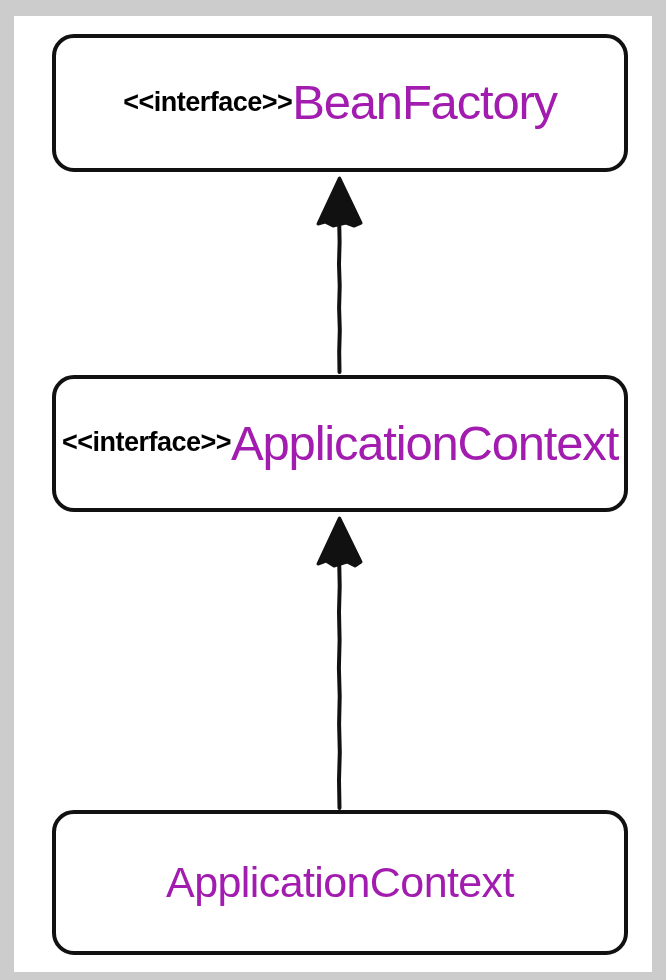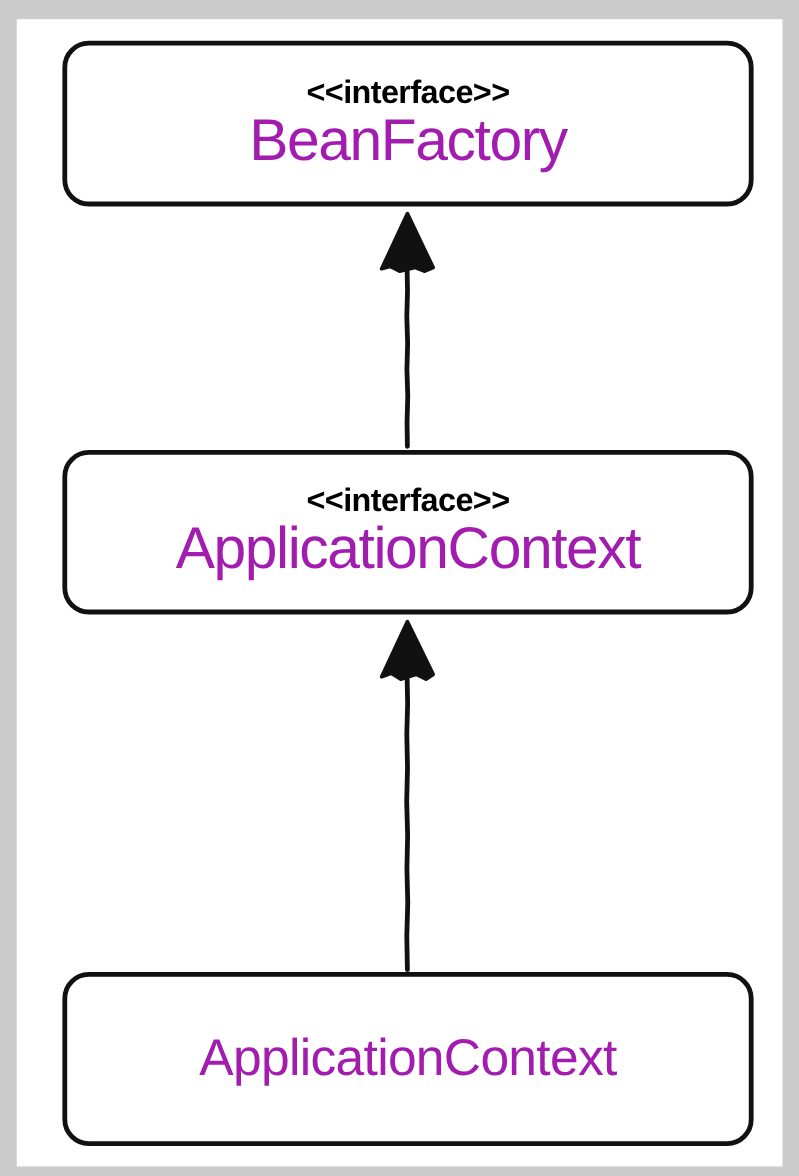--- a/index.html
+++ b/index.html
@@ -30,21 +30,21 @@
     width: 666px;
     height: 980px;
   }
   .node-box {
     position: absolute;
     box-sizing: border-box;
     background: #ffffff;
     border: 4px solid #111111;
     border-radius: 22px;
     display: flex;
-    flex-direction: column;
+    flex-direction: row;
     align-items: center;
     justify-content: center;
   }
   .stereotype {
     font-size: 27px;
     font-weight: bold;
     color: #000000;
     letter-spacing: -0.5px;
     line-height: 1.0;
     margin-bottom: 2px;

